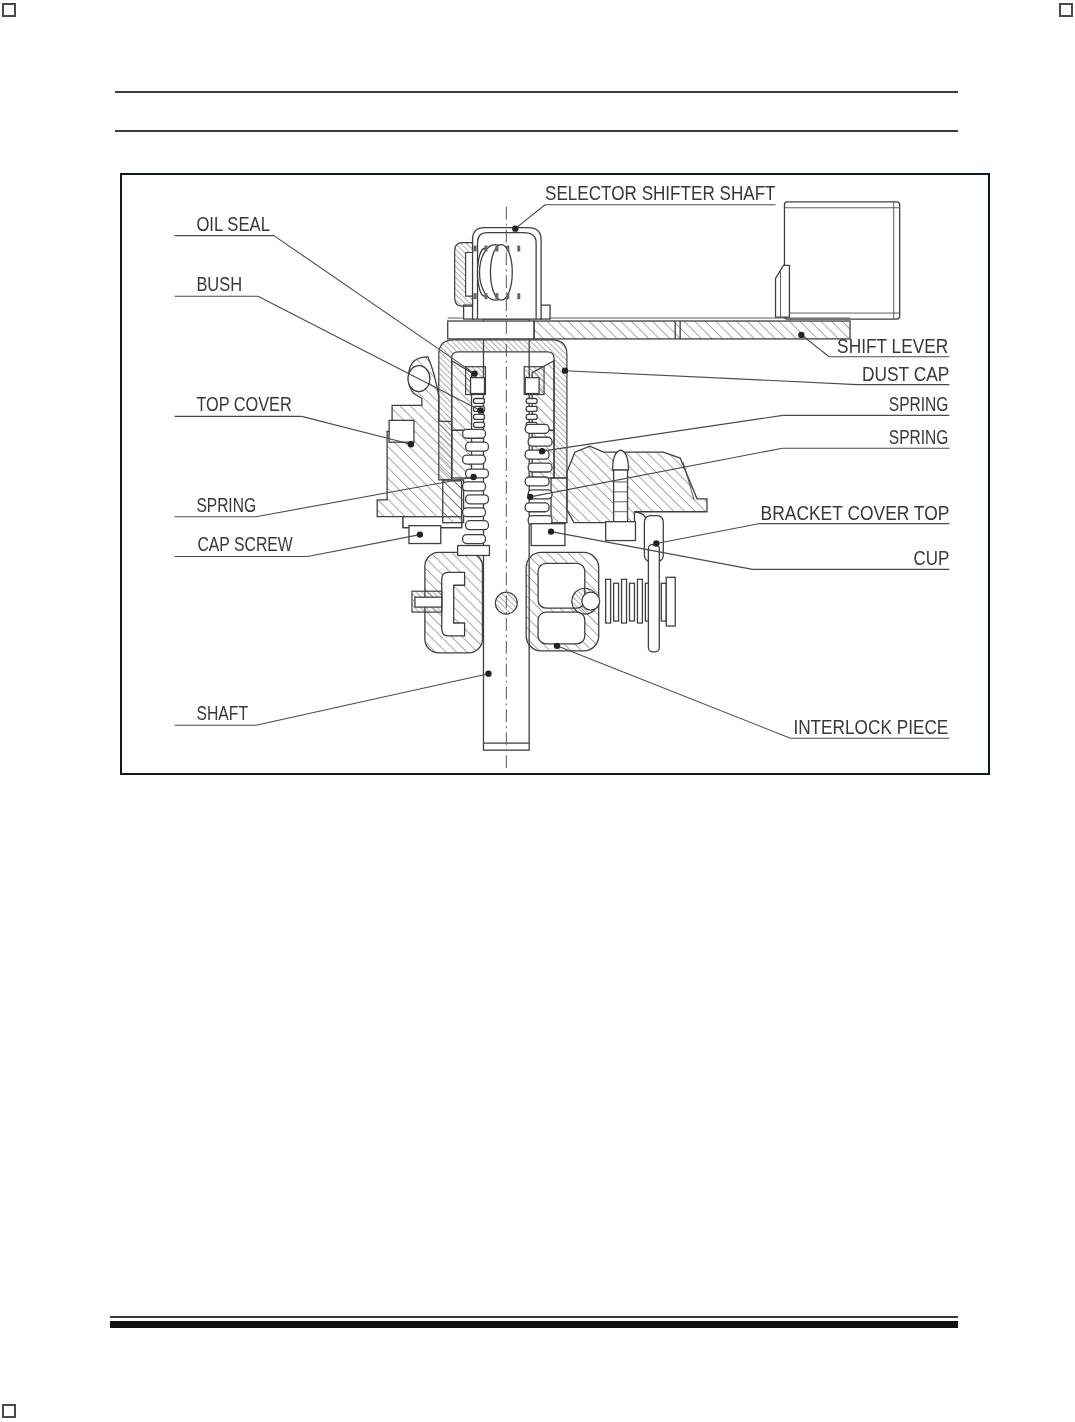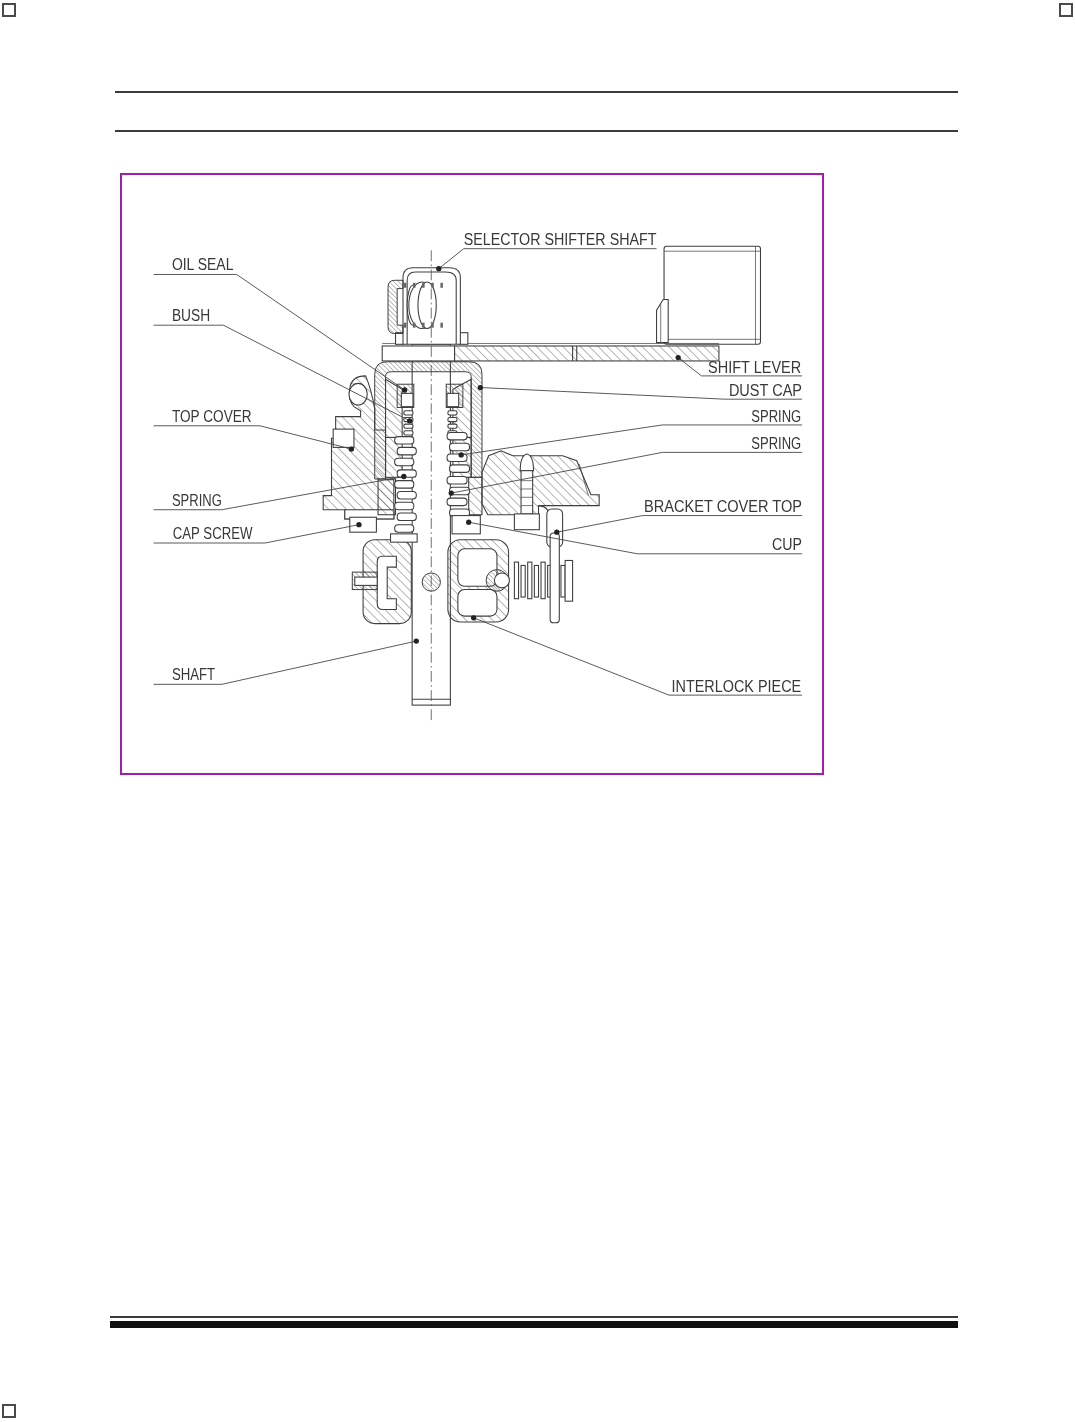--- a/index.html
+++ b/index.html
@@ -6,22 +6,22 @@
   body{
     width:1075px;height:1422px;position:relative;overflow:hidden;
     background:#ffffff;font-family:"Liberation Sans",sans-serif;
   }
   .corner-mark{
     position:absolute;width:14px;height:14px;
     border:2px solid #4a4a4a;background:#fff;box-sizing:border-box;
   }
   .rule{position:absolute;background:#3c3c3c;}
   .figure-box{
-    position:absolute;left:120px;top:173px;width:704px;height:602px;
-    border:2px solid #a21caf;background:#ffffff;box-sizing:border-box;
+    position:absolute;left:120px;top:173px;width:870px;height:602px;
+    border:2px solid #0f172a;background:#ffffff;box-sizing:border-box;
   }
   .figure-box svg{position:absolute;left:0;top:0;width:100%;height:100%;}
   .bottom-rule-thin{position:absolute;left:110px;top:1316px;width:848px;height:2px;background:#3a3a3a;}
   .bottom-rule-thick{position:absolute;left:110px;top:1321px;width:848px;height:7px;background:#101010;}
 
   
   .ln{stroke:#3f3f3f;stroke-width:1.3;fill:none;}
   .wh{stroke:#3f3f3f;stroke-width:1.3;fill:#ffffff;}
   .hb{stroke:#3f3f3f;stroke-width:1.3;fill:url(#hatch7);}
   .hf{stroke:#3f3f3f;stroke-width:1.2;fill:url(#hatch4);}

